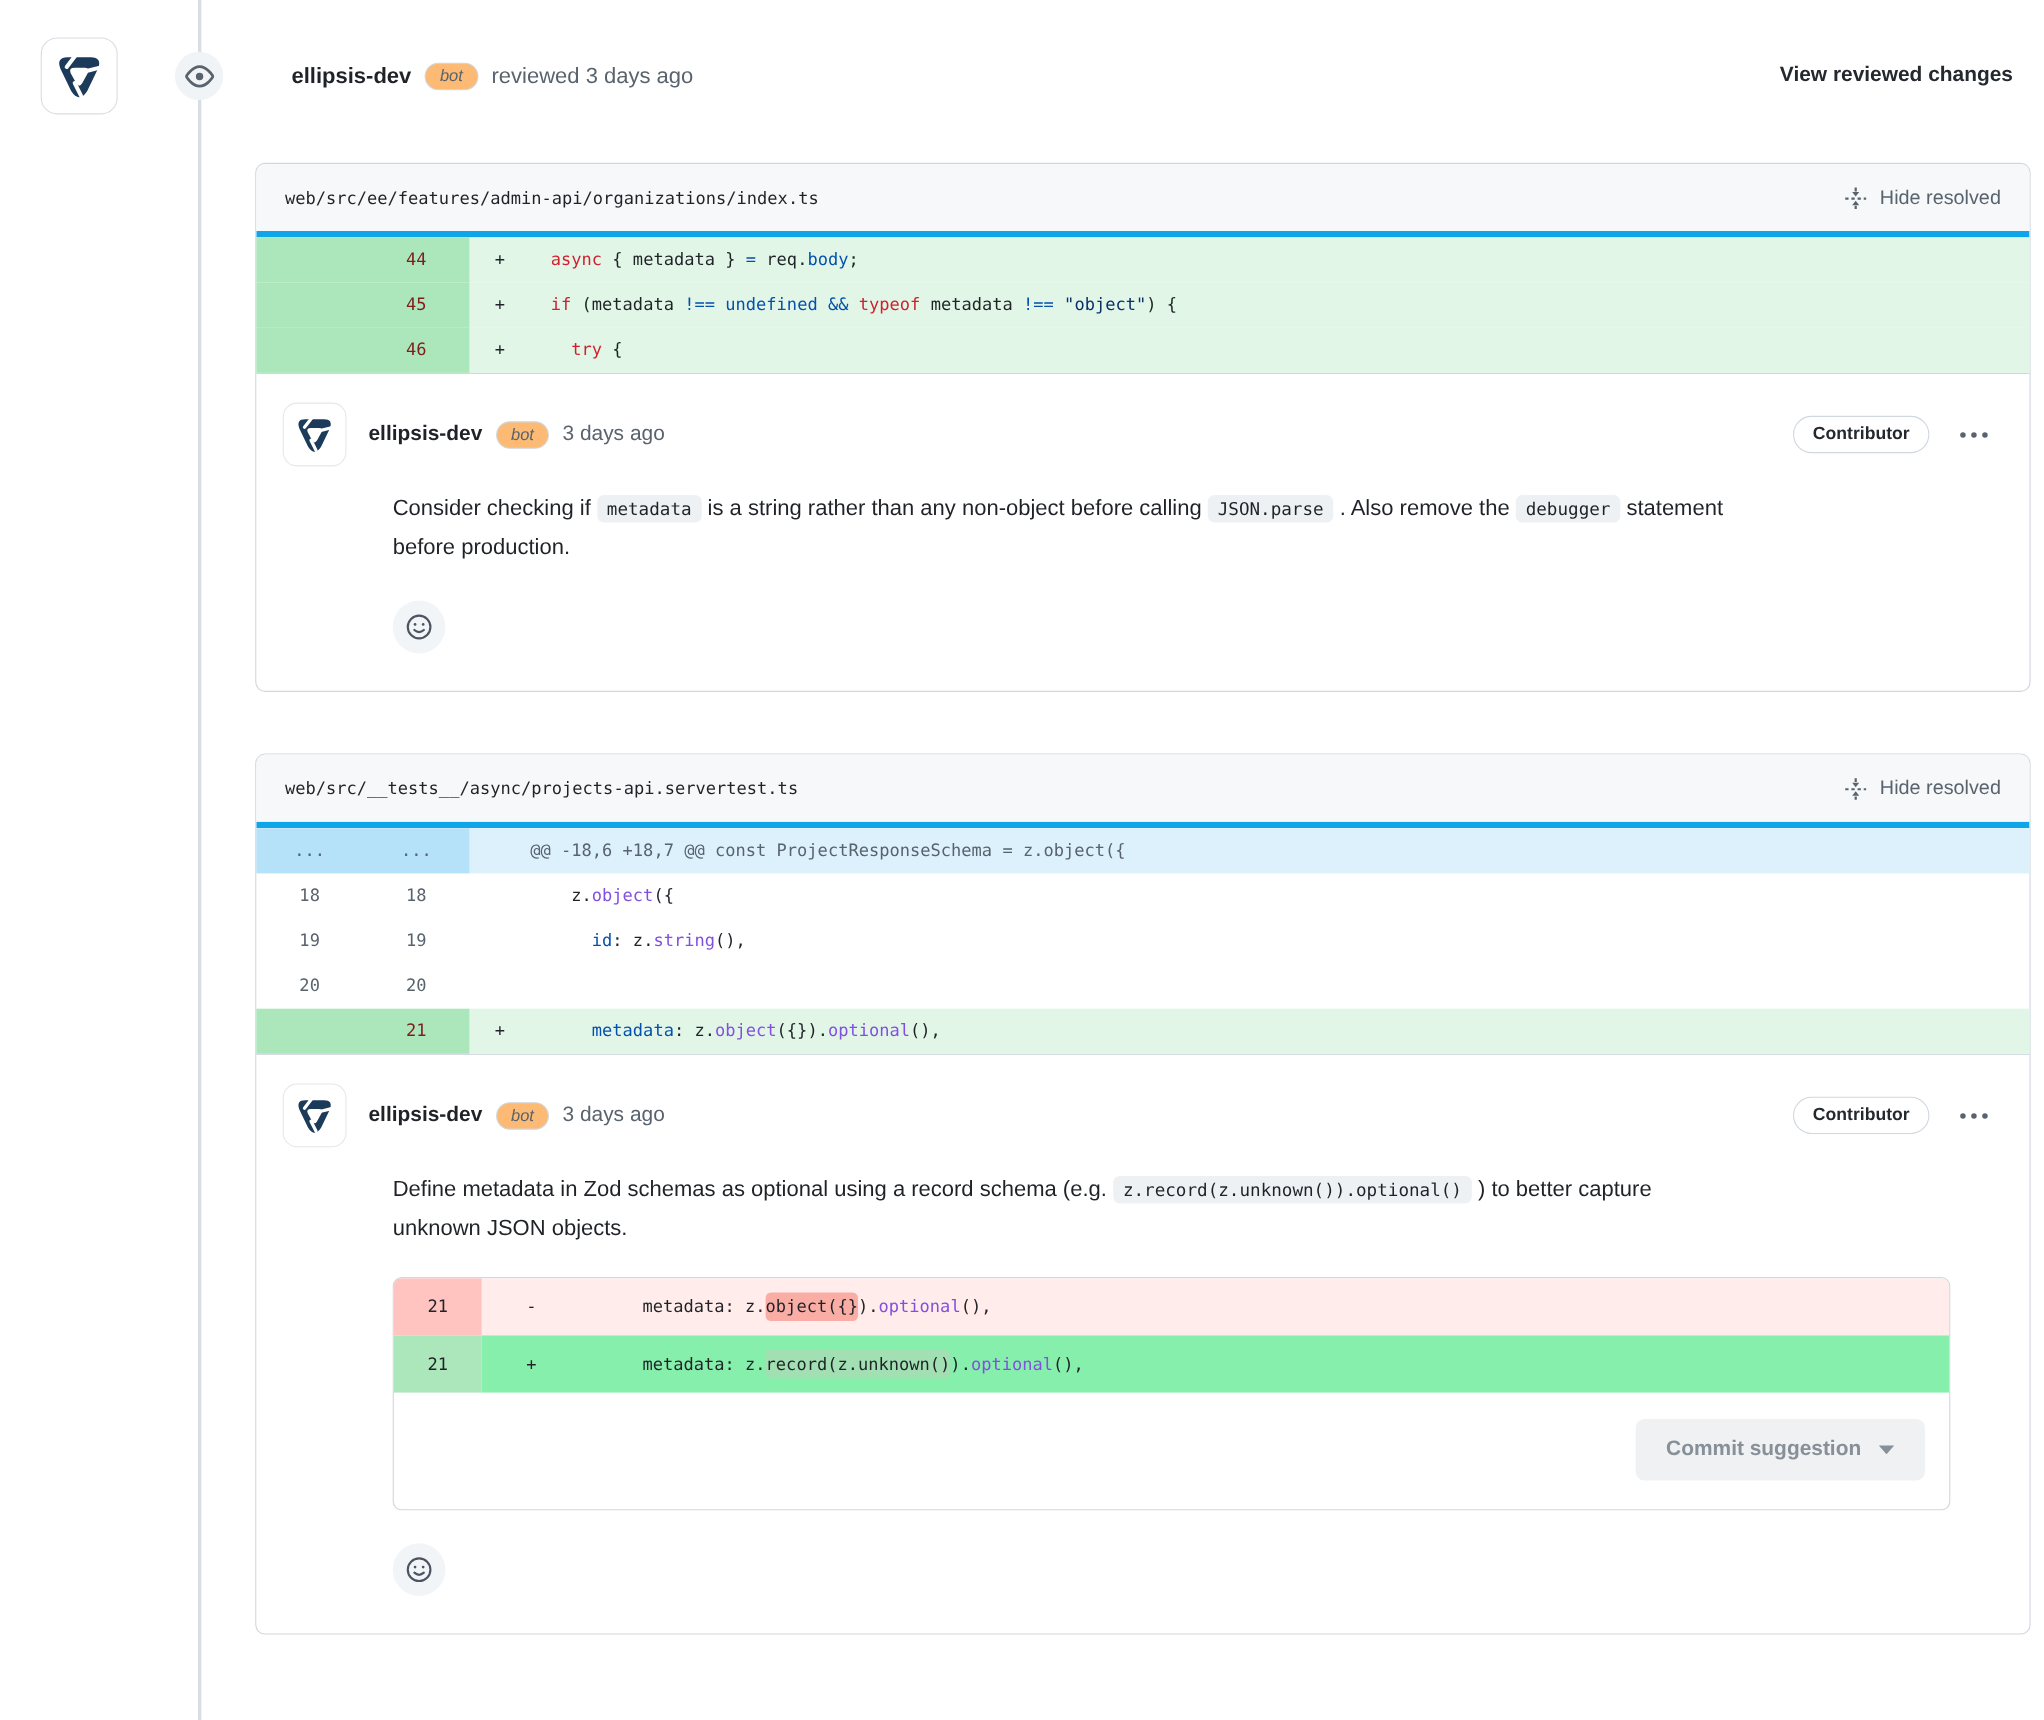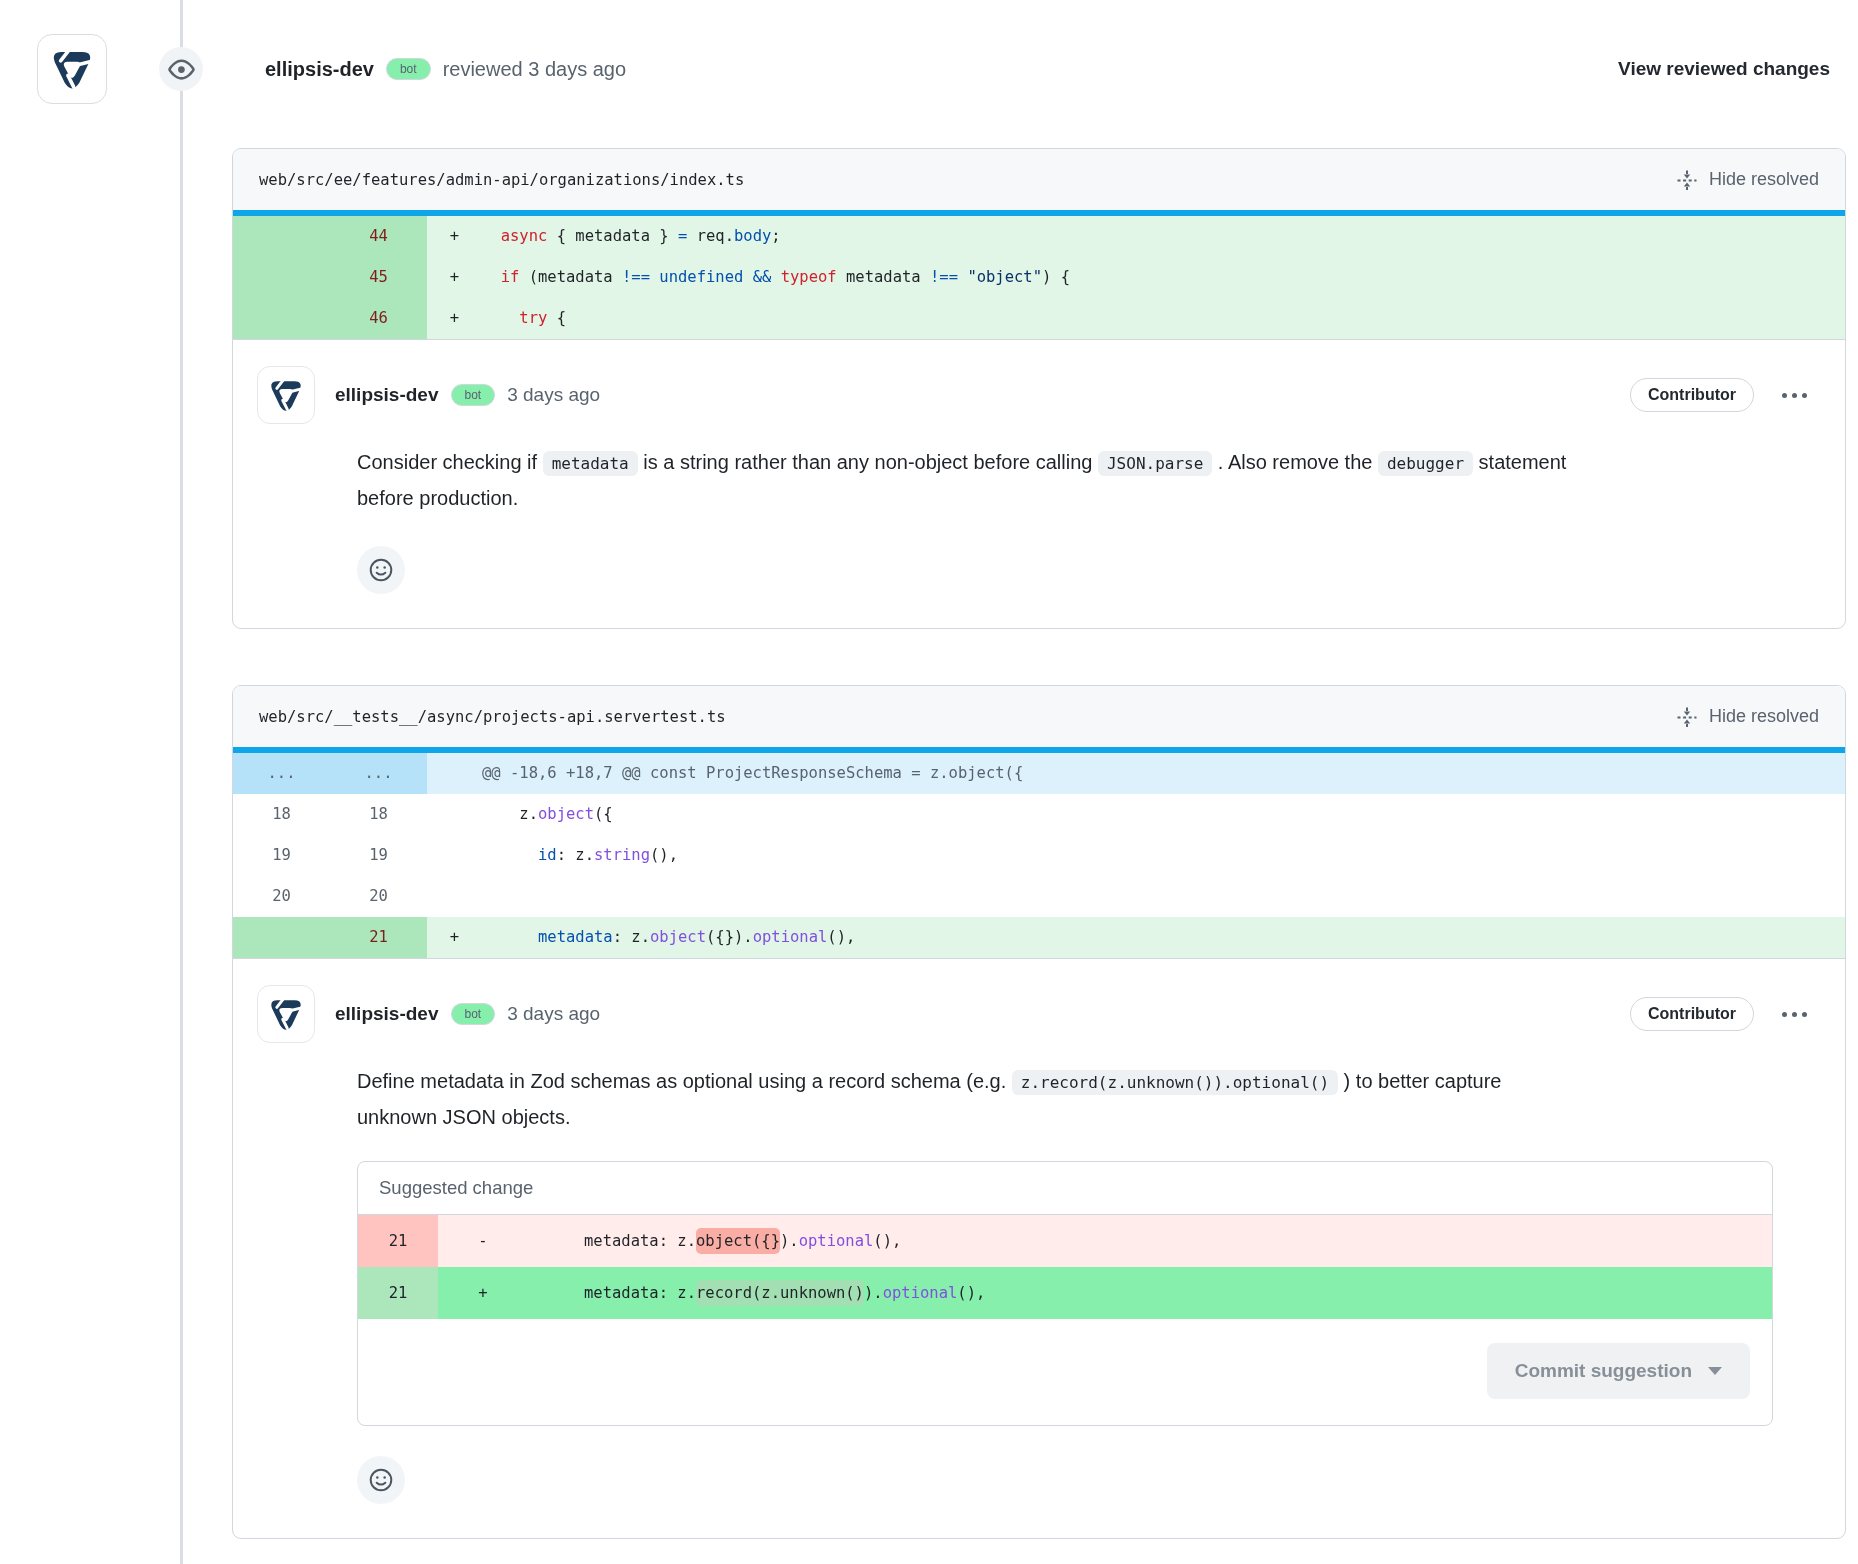--- a/index.html
+++ b/index.html
@@ -8,21 +8,21 @@
   .timeline{position:absolute;left:180px;top:0;width:3px;height:100%;background:#d8dee4;}
 
   
   .top-header{position:absolute;left:37px;top:33px;right:28px;height:72px;display:flex;align-items:center;}
   .avatar-lg{width:68px;height:68px;border:1px solid #d8dee4;border-radius:15px;background:#fff;
              display:flex;align-items:center;justify-content:center;flex:0 0 auto;}
   .eye-badge{position:absolute;left:122px;top:14px;width:44px;height:44px;border-radius:50%;
              background:#f1f4f7;display:flex;align-items:center;justify-content:center;}
   .head-text{margin-left:158px;display:flex;align-items:center;gap:12px;font-size:20px;}
   .author{font-weight:bold;color:#1f2328;}
-  .pill{border:1px solid #d0d7de;border-radius:999px;padding:3px 13px;font-size:12px;color:#59636e;background:#86efac;}
+  .pill{border:1px solid #d0d7de;border-radius:999px;padding:3px 13px;font-size:15px;color:#59636e;background:#fdba74;font-style:italic;}
   .muted{color:#59636e;}
   .view-link{margin-left:auto;font-weight:600;font-size:19px;color:#24292f;cursor:pointer;}
 
   
   .card{position:absolute;left:232px;width:1612px;border:1px solid #d0d7de;border-radius:9px;background:#fff;}
   .card1{top:148px;}
   .card2{top:685px;}
   .file-header{display:flex;align-items:center;justify-content:space-between;height:61px;
                background:#f6f8fa;border-bottom:6px solid #0ea5e9;border-radius:8px 8px 0 0;padding:0 26px;gap:41px;}
   .file-path{font-family:"DejaVu Sans Mono",monospace;font-size:15.5px;color:#1f2328;cursor:pointer;}
@@ -257,21 +257,20 @@
           <span class="kebab">
               <i></i>
               <i></i>
               <i></i>
             </span>
         </div>
       </div>
       <div class="c-body"><span>Define metadata in Zod schemas as optional using a record schema (e.g. </span><code class="inline-code">z.record(z.unknown()).optional()</code><span> ) to better capture unknown JSON objects.</span></div>
 
       <div class="sugg">
-        <div class="sugg-head">Suggested change</div>
         <div>
             <div class="s-row del">
               <div class="s-num">21</div>
               <div class="s-code"><span class="s-sign">-</span><span class="d-pre"><span class="tok-p">      metadata: z.</span><span class="tok-p hl">object({}</span><span class="tok-p">).</span><span class="tok-f">optional</span><span class="tok-p">(),</span></span></div>
             </div>
             <div class="s-row add">
               <div class="s-num">21</div>
               <div class="s-code"><span class="s-sign">+</span><span class="d-pre"><span class="tok-p">      metadata: z.</span><span class="tok-p hl">record(z.unknown()</span><span class="tok-p">).</span><span class="tok-f">optional</span><span class="tok-p">(),</span></span></div>
             </div>
           </div>

